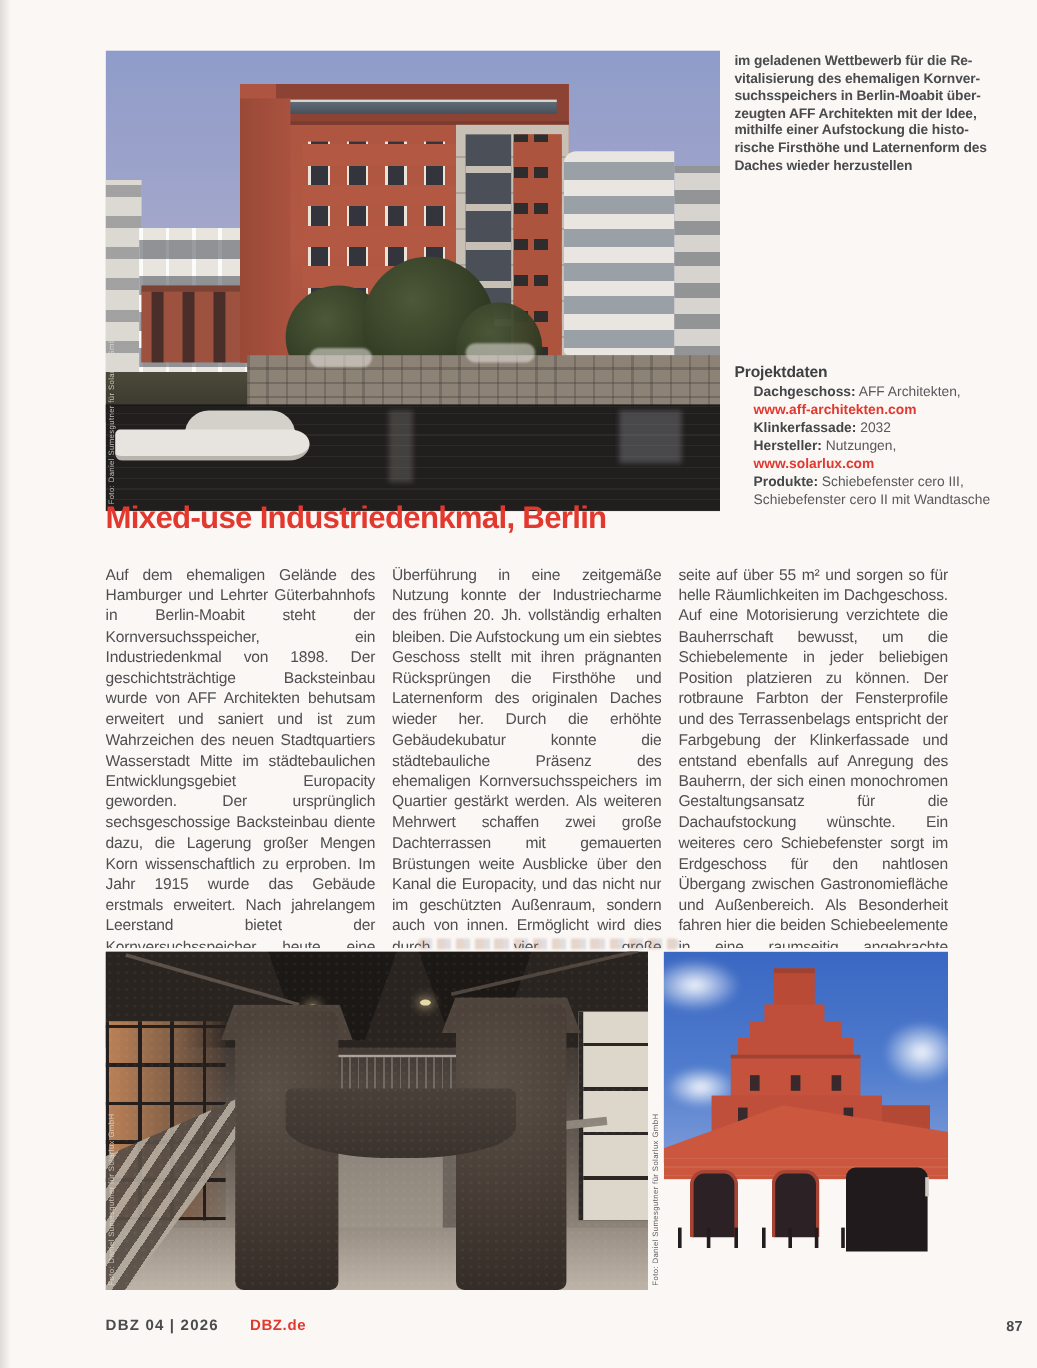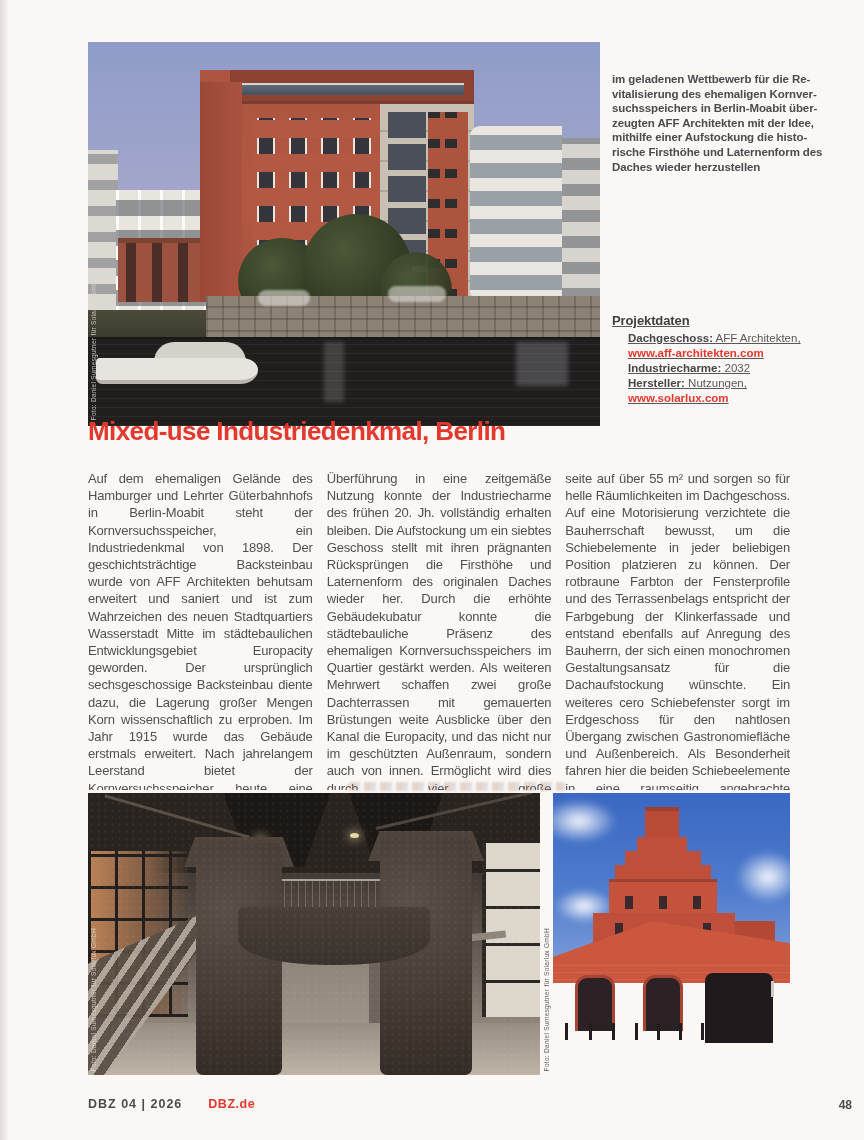--- a/index.html
+++ b/index.html
@@ -83,22 +83,22 @@
   .reflect.r1 { left:428px; width:52px; height:44px; }
   .reflect.r2 { left:236px; width:20px; height:60px; background:rgba(190,185,178,.22); }
   .boat-hull { left:8px; top:316px; width:162px; height:26px; background:#e7e4df;
     border-radius:4px 16px 18px 6px / 4px 12px 14px 6px; border-bottom:4px solid #b9b5ae; }
   .boat-canopy { left:66px; top:300px; width:92px; height:20px; background:#d4d1ca;
     border-radius:46px 46px 0 0; }
 
   
   #caption-top { left:612px; top:44px; width:244px;
     font-size:11.5px; line-height:14.6px; font-weight:bold; color:#4a4b4d;
-    letter-spacing:-.1px; white-space:pre-line;margin-top:28px; }
-  #projektdaten { left:612px; top:313px; width:240px; color:#58585a;text-decoration:underline; }
+    letter-spacing:-.1px; white-space:pre-line; }
+  #projektdaten { left:612px; top:302px; width:240px; color:#58585a; }
   #projektdaten h3 { font-size:13px; color:#3f4042; letter-spacing:-.1px; }
   .pd-items { margin:3px 0 0 16px; font-size:11.5px; line-height:15px; }
   .pd-items b { color:#454648; }
   .pd-link { display:block; color:#e2382e; text-decoration:none; font-weight:bold; cursor:pointer; }
 
   
   #headline { left:88px; top:416px; font-size:26px; font-weight:bold;
     color:#e2382e; letter-spacing:-.6px; }
   #columns { left:88px; top:470px; width:702px; height:320px;
     display:flex; gap:14px; }
@@ -255,23 +255,24 @@
 zeugten AFF Architekten mit der Idee,
 mithilfe einer Aufstockung die histo-
 rische Firsthöhe und Laternenform des
 Daches wieder herzustellen</div>
 
 <section class="abs" id="projektdaten">
   <h3>Projektdaten</h3>
   <div class="pd-items">
     <div><b>Dachgeschoss:</b><span> AFF Architekten,</span></div>
     <a class="pd-link">www.aff-architekten.com</a>
-    <div><b>Industriecharme:</b><span> 2032</span></div>
+    <div><b>Klinkerfassade:</b><span> 2032</span></div>
     <div><b>Hersteller:</b><span> Nutzungen,</span></div>
     <a class="pd-link">www.solarlux.com</a>
+    <div><b>Produkte:</b><span> Schiebefenster cero III, Schiebefenster cero II mit Wandtasche</span></div>
   </div>
 </section>
 
 <h1 class="abs" id="headline">Mixed-use Industriedenkmal, Berlin</h1>
 
 <div class="abs" id="columns">
   <div class="col">Auf dem ehemaligen Gelände des Hamburger und Lehrter Güterbahnhofs in Berlin-Moabit steht der Kornversuchsspeicher, ein Industriedenkmal von 1898. Der geschichtsträchtige Backsteinbau wurde von AFF Architekten behutsam erweitert und saniert und ist zum Wahrzeichen des neuen Stadtquartiers Wasserstadt Mitte im städtebaulichen Entwicklungsgebiet Europacity geworden. Der ursprünglich sechsgeschossige Backsteinbau diente dazu, die Lagerung großer Mengen Korn wissenschaftlich zu erproben. Im Jahr 1915 wurde das Gebäude erstmals erweitert. Nach jahrelangem Leerstand bietet der Kornversuchsspeicher heute eine Nutzfläche von 2 371 m². Im Erdgeschoss eignet sie sich durch die deutlich höheren Raumhöhen für kulturelle oder gastronomische Nutzungen, die oberen sechs Geschosse sind als moderne Arbeitswelten konzipiert. Trotz dieser</div>
   <div class="col">Überführung in eine zeitgemäße Nutzung konnte der Industriecharme des frühen 20. Jh. vollständig erhalten bleiben. Die Aufstockung um ein siebtes Geschoss stellt mit ihren prägnanten Rücksprüngen die Firsthöhe und Laternenform des originalen Daches wieder her. Durch die erhöhte Gebäudekubatur konnte die städtebauliche Präsenz des ehemaligen Kornversuchsspeichers im Quartier gestärkt werden. Als weiteren Mehrwert schaffen zwei große Dachterrassen mit gemauerten Brüstungen weite Ausblicke über den Kanal die Europacity, und das nicht nur im geschützten Außenraum, sondern auch von innen. Ermöglicht wird dies durch vier große Schiebefensteranlagen des Systems cero III von Solarlux. Der stützenlose Bereich mit Schiebefenstern ist über 11 bzw. 9 m breit sowie 2,72 m hoch. Dadurch öffnen sie die Fassade auf jeder Gebäudelängs-</div>
   <div class="col">seite auf über 55 m² und sorgen so für helle Räumlichkeiten im Dachgeschoss. Auf eine Motorisierung verzichtete die Bauherrschaft bewusst, um die Schiebelemente in jeder beliebigen Position platzieren zu können. Der rotbraune Farbton der Fensterprofile und des Terrassenbelags entspricht der Farbgebung der Klinkerfassade und entstand ebenfalls auf Anregung des Bauherrn, der sich einen monochromen Gestaltungsansatz für die Dachaufstockung wünschte. Ein weiteres cero Schiebefenster sorgt im Erdgeschoss für den nahtlosen Übergang zwischen Gastronomiefläche und Außenbereich. Als Besonderheit fahren hier die beiden Schiebeelemente in eine raumseitig angebrachte Wandtasche ein und geben eine 3,15 m breite und 3,34 m große Öffnung frei.</div>
 </div>
@@ -344,13 +345,13 @@
     <div class="abs bollard b6"></div>
     <div class="abs bollard b7"></div>
   </div>
   <span class="credit dark" style="left:-10px; bottom:4px;">Foto: Daniel Sumesgutner für Solarlux GmbH</span>
 </figure>
 
 <div class="abs" id="footer-left">
   <span class="issue">DBZ 04 | 2026</span>
   <a class="site">DBZ.de</a>
 </div>
-<div class="abs" id="page-number">48</div>
+<div class="abs" id="page-number">87</div>
 
 </body></html>

